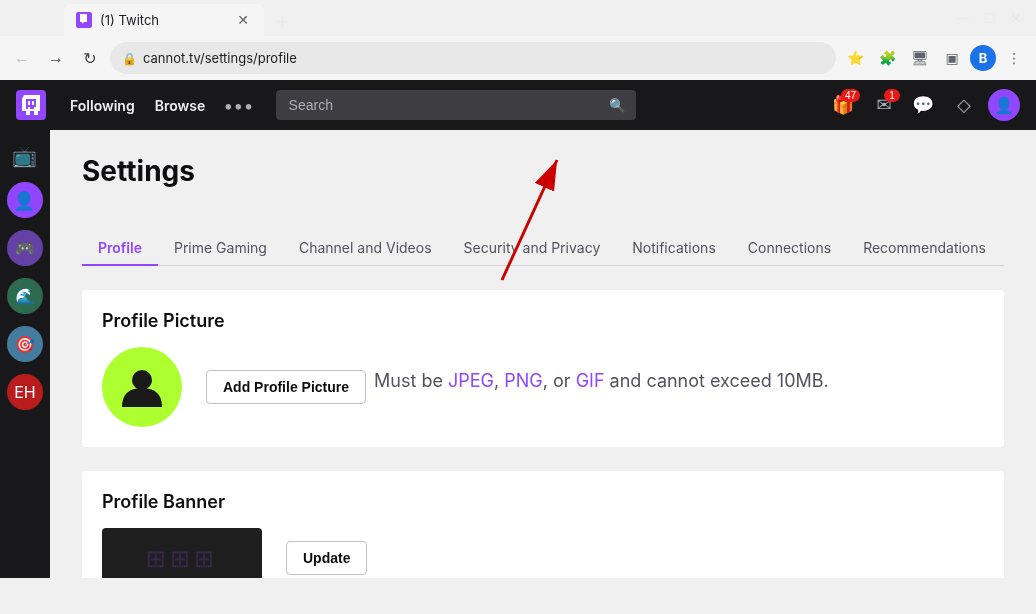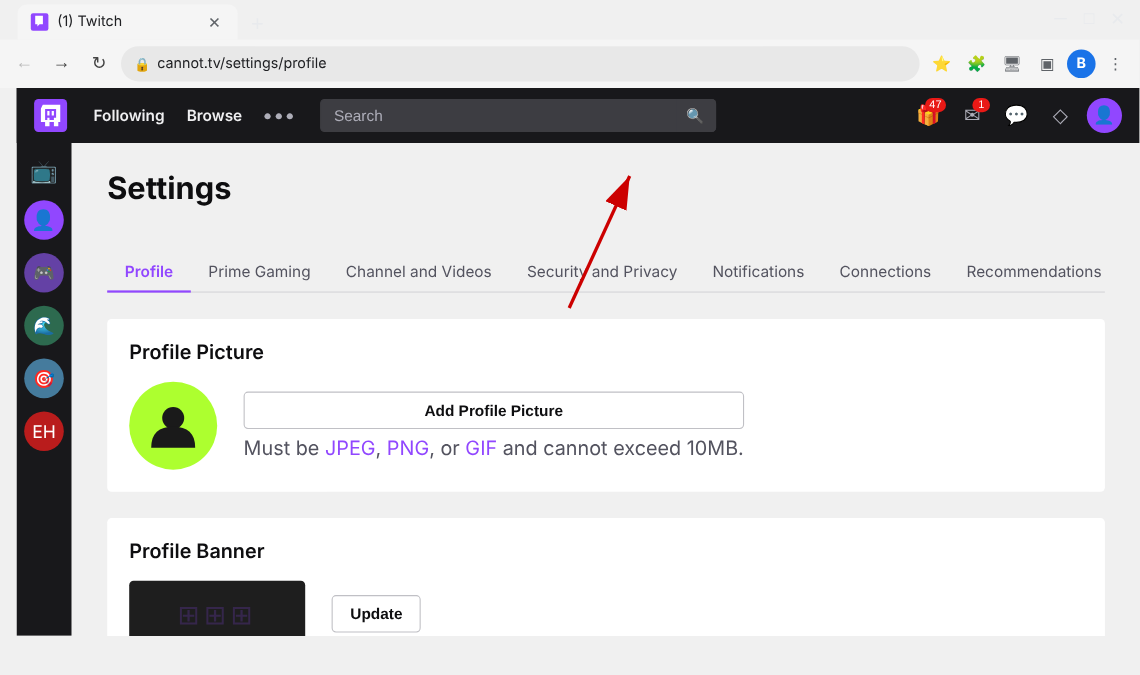--- a/index.html
+++ b/index.html
@@ -3,20 +3,21 @@
   <meta charset="utf-8">
   <style>
     * { margin: 0; padding: 0; box-sizing: border-box; }
     body { font-family: 'Inter', Arial, sans-serif; background: #f0f0f0; width: 1036px; height: 614px; overflow: hidden; }
     .browser-titlebar {
       display: flex;
       align-items: center;
       padding: 4px 8px;
       height: 36px;
       gap: 4px;
+      margin-left: 48px;
     }
     .browser-btn {
       background: transparent;
       border: none;
       color: #e8eaed;
       cursor: pointer;
       width: 24px;
       height: 24px;
       display: flex;
       align-items: center;
@@ -151,21 +152,20 @@
       font-weight: bold;
       cursor: pointer;
     }
 
     
     .twitch-app {
       display: flex;
       flex-direction: column;
       height: calc(614px - 116px);
       background: #f0f0f0;
-      padding-left: 15px;
     }
     .twitch-header {
       background: #18181b;
       height: 50px;
       display: flex;
       align-items: center;
       padding: 0 16px;
       gap: 16px;
     }
     .twitch-logo {
@@ -385,21 +385,21 @@
       display: flex;
       align-items: center;
       justify-content: center;
     }
     .avatar-icon {
       width: 50px;
       height: 50px;
     }
     .profile-picture-actions {
       display: flex;
-      flex-direction: column;
+      flex-direction: row;
       gap: 8px;
     }
     .add-profile-btn {
       background: white;
       border: 1px solid #c0c0c5;
       border-radius: 4px;
       padding: 8px 16px;
       font-size: 14px;
       font-weight: 600;
       color: #0e0e10;

